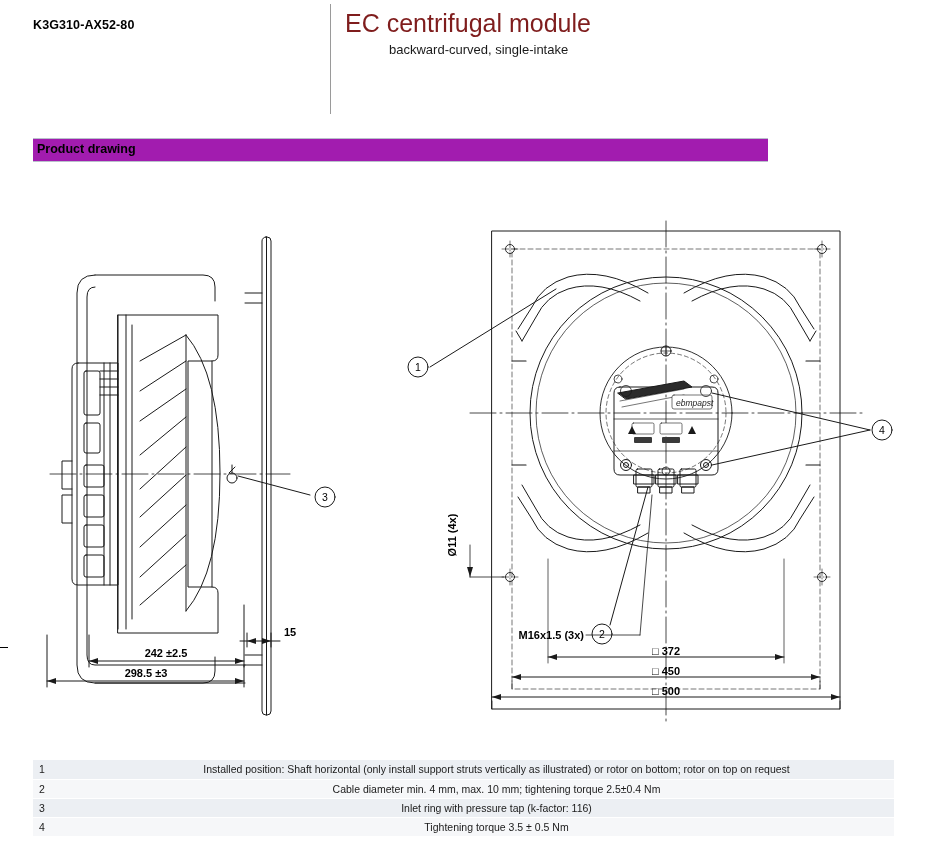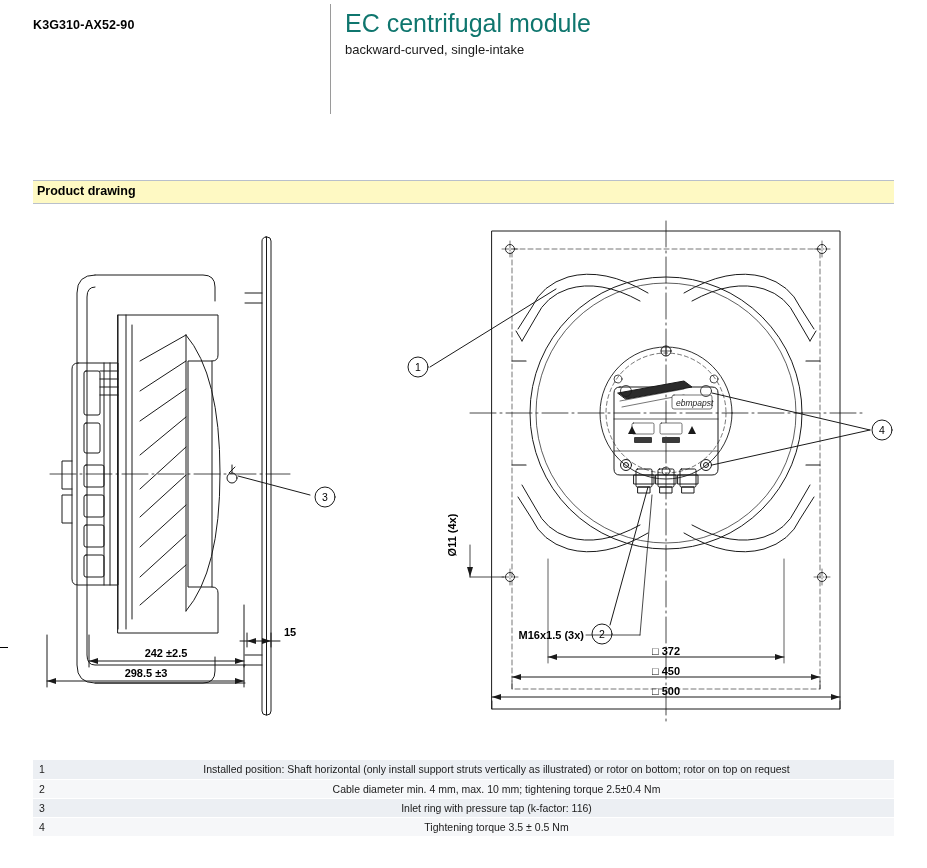--- a/index.html
+++ b/index.html
@@ -42,37 +42,37 @@
     background: #9a9a9a;
   }
   .title-block {
     position: absolute;
     left: 345px; top: 8px;
   }
   .title-main {
     font-size: 25px;
     font-weight: normal;
     line-height: 30px;
-    color: #0f766e;
+    color: #7f1d1d;
   }
   .title-sub {
     font-size: 13px;
     line-height: 23px;
     color: #1a1a1a;
+    margin-left: 44px;
   }
 
   
   .section-bar {
     position: absolute;
     left: 33px; top: 138px;
-    width: 861px; height: 22px;
-    background: #fef9c3;
+    width: 735px; height: 22px;
+    background: #a21caf;
     border-top: 1px solid #b9c0cb;
     border-bottom: 1px solid #b9c0cb;
-    margin-top: 42px;
   }
   .section-bar span {
     position: absolute;
     left: 4px; top: 3px;
     font-size: 12.5px;
     font-weight: bold;
   }
 
   
   .drawing-area {
@@ -112,21 +112,21 @@
     width: 8px; height: 1px;
     background: #000;
   }
 </style>
 </head>
 <body>
 
 <div class="page">
 
   <div class="header">
-    <div class="model-code">K3G310-AX52-90</div>
+    <div class="model-code">K3G310-AX52-80</div>
     <div class="header-divider"></div>
     <div class="title-block">
       <div class="title-main">EC centrifugal module</div>
       <div class="title-sub">backward-curved, single-intake</div>
     </div>
   </div>
 
   <div class="section-bar">
     <span>Product drawing</span>
   </div>

